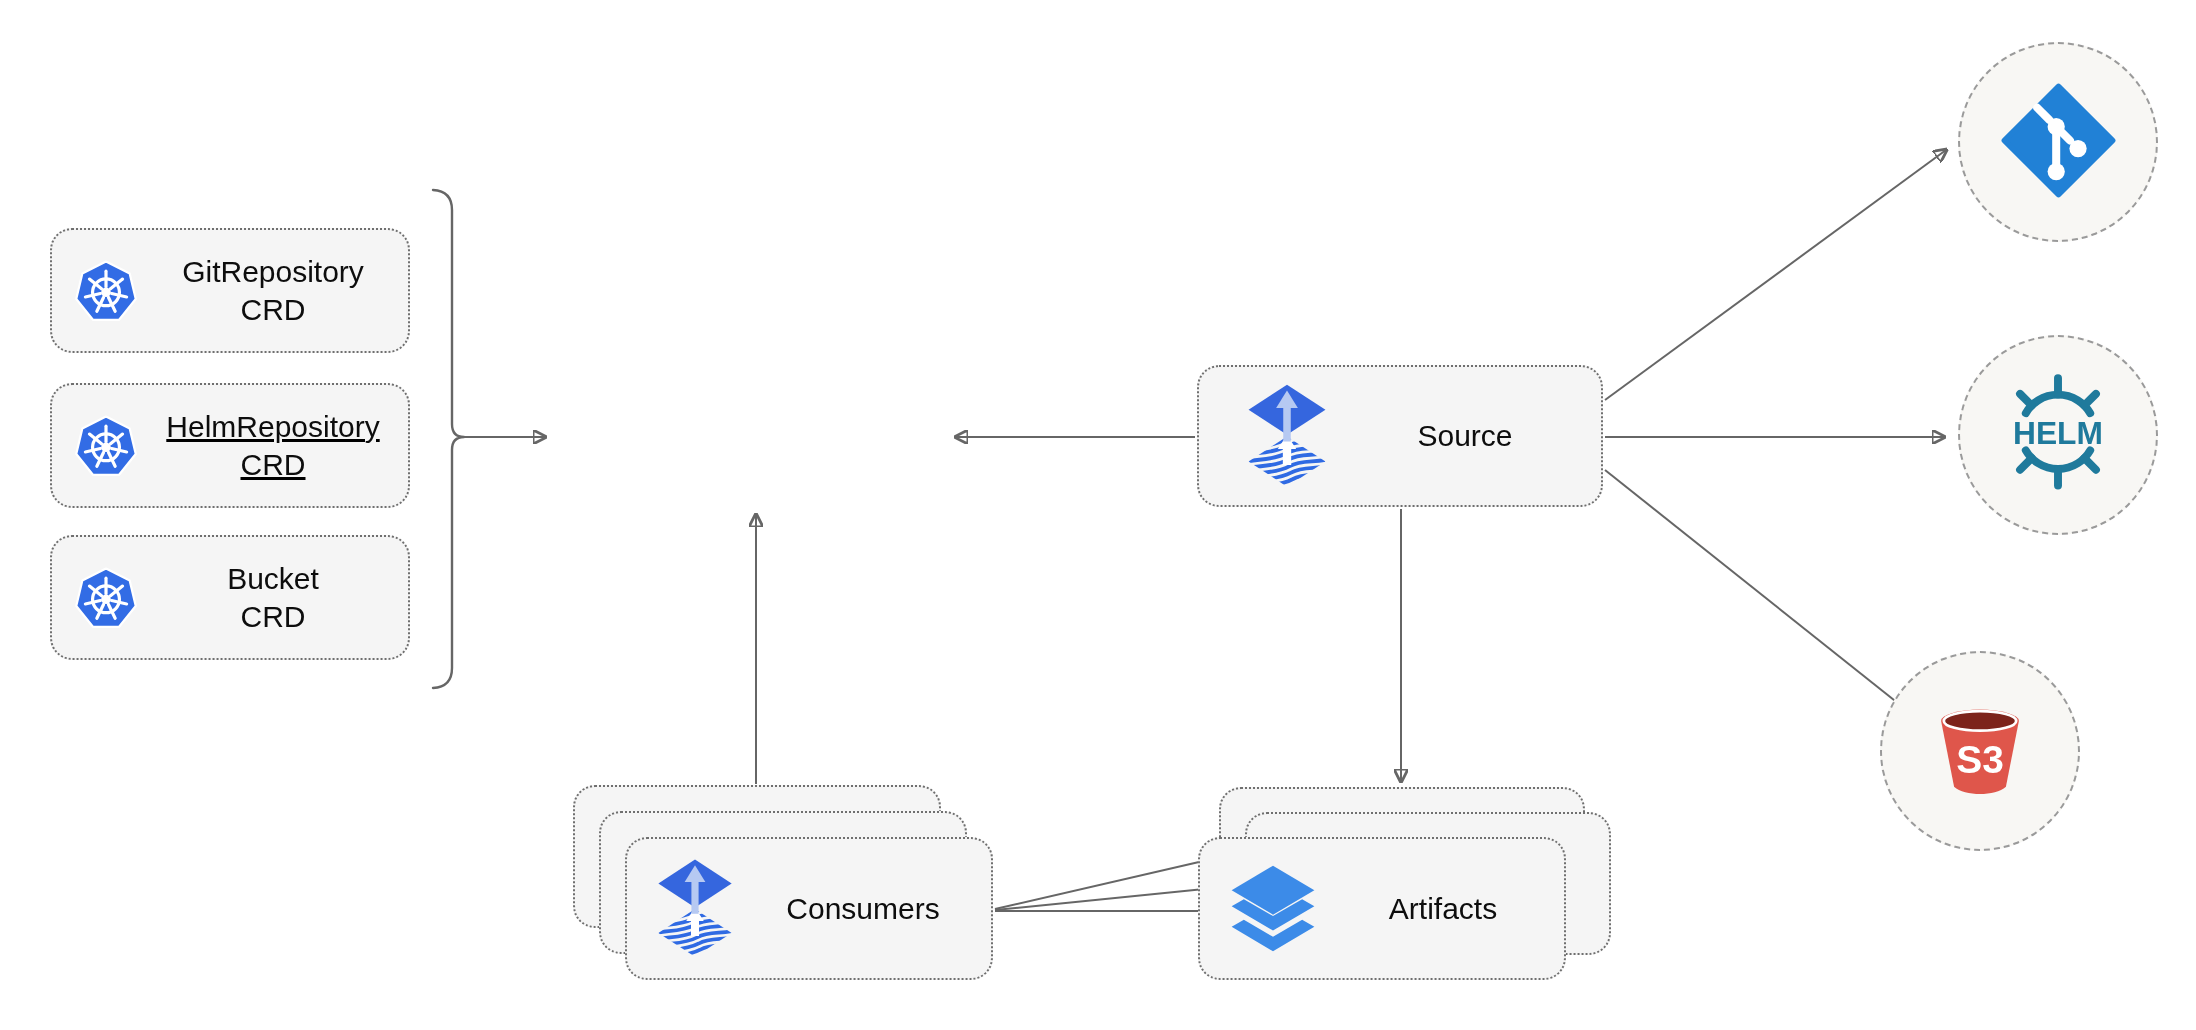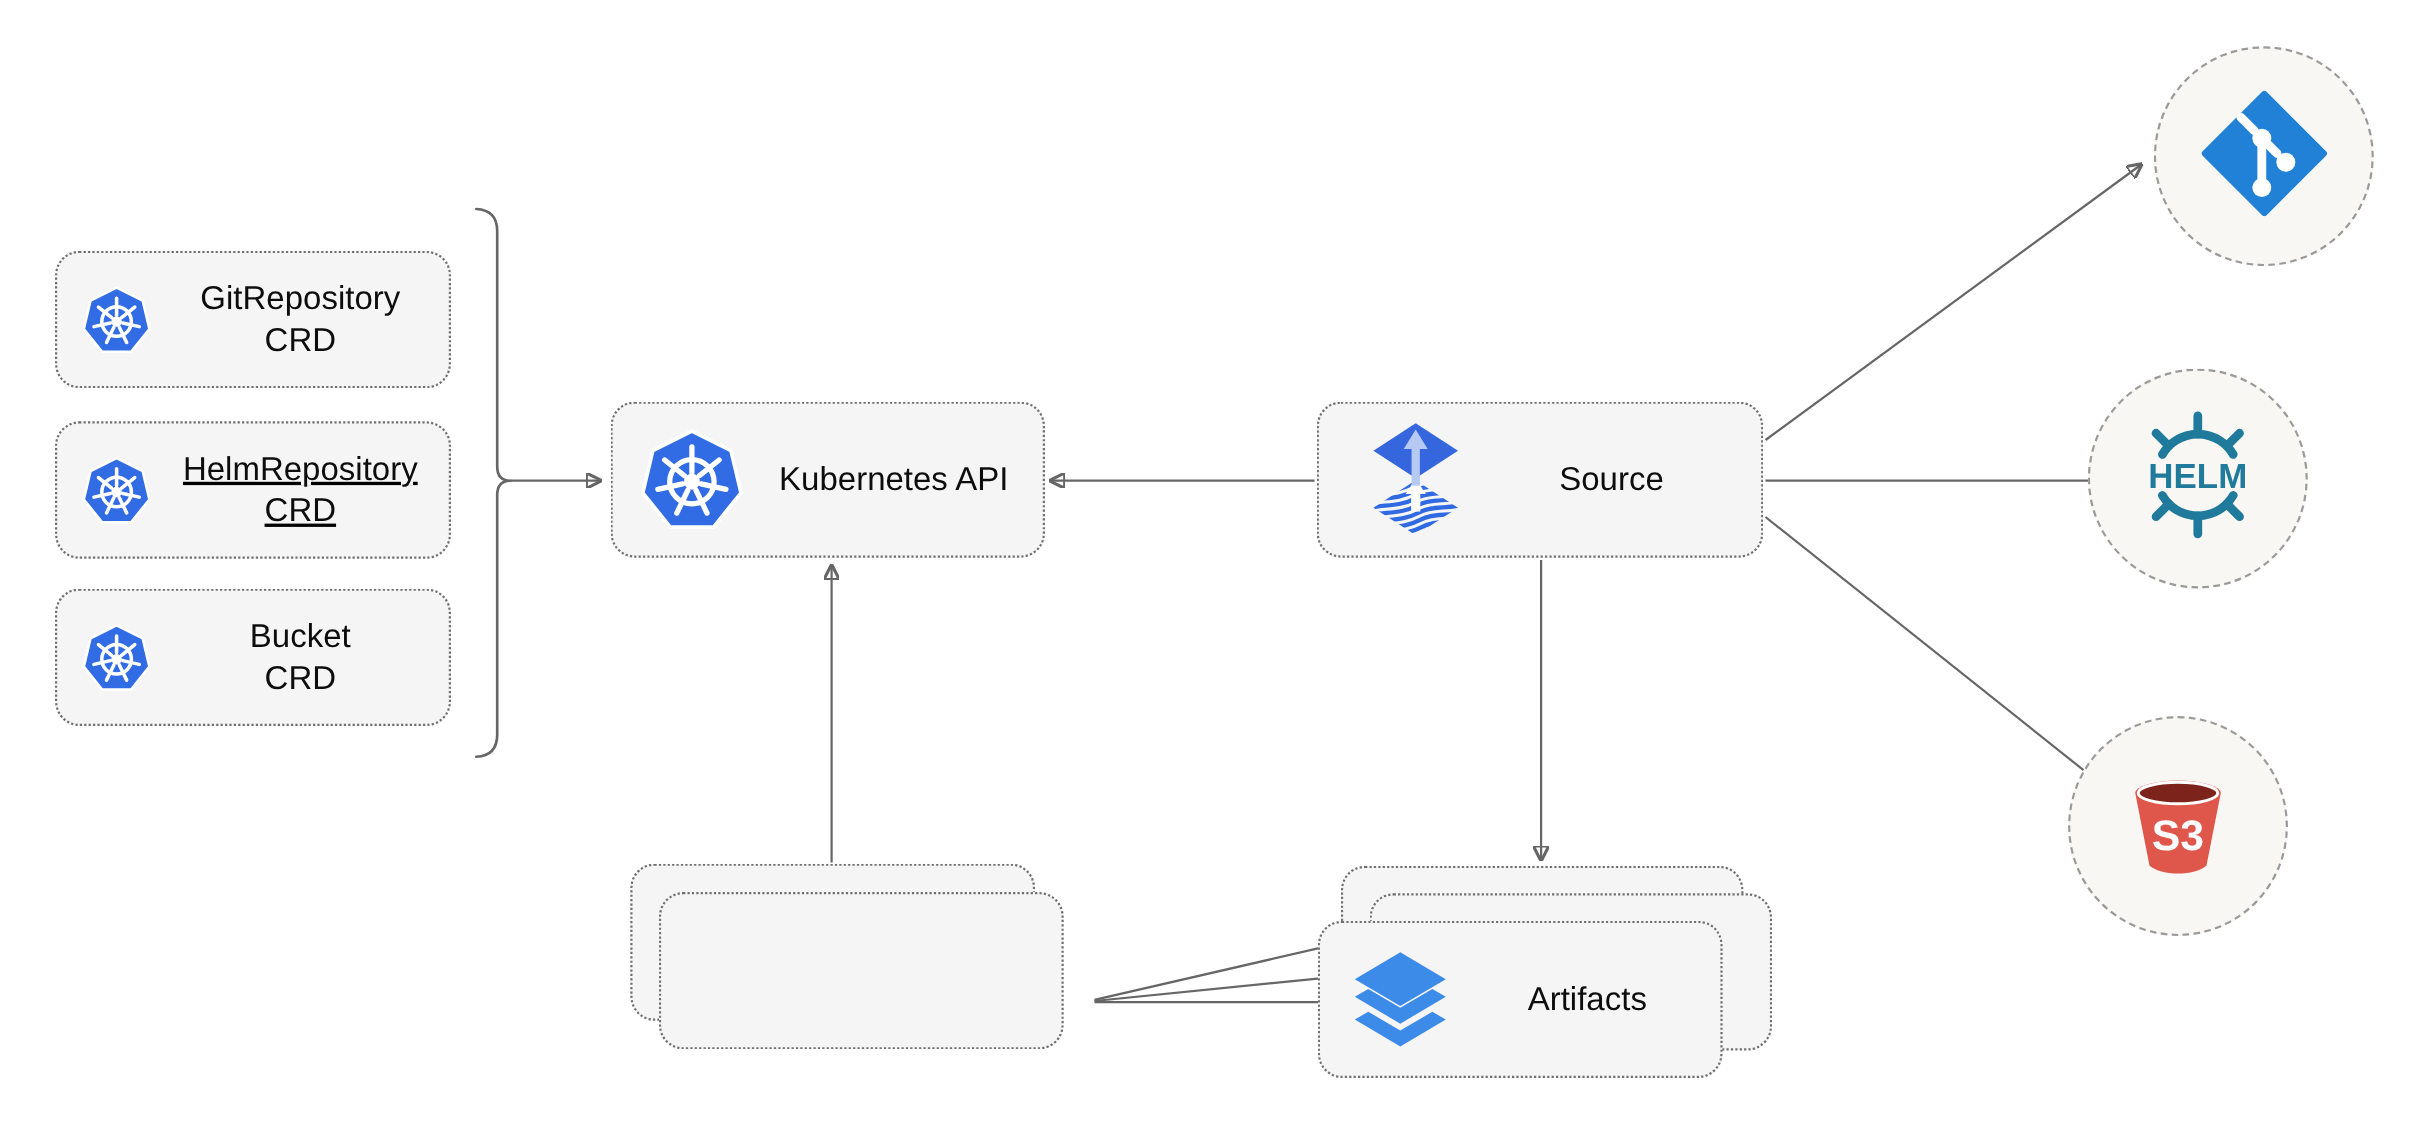--- a/index.html
+++ b/index.html
@@ -146,44 +146,44 @@
       <svg width="64" height="64">
           <use href="#sym-k8s"></use>
         </svg>
     </span>
     <div class="label">
       <span>Bucket</span>
         <span>CRD</span>
     </div>
   </div>
 
-  <div class="node" style="left:555px;top:365px;width:395px;height:142px;">
-    <span class="icon" style="margin-left:24px;">
-      <svg width="96" height="96">
-          <use href="#sym-k8s"></use>
-        </svg>
-    </span>
-    <div class="label">
-      <span>Kubernetes API</span>
-    </div>
-  </div>
 
   <div class="node" style="left:1197px;top:365px;width:406px;height:142px;">
     <span class="icon" style="margin-left:46px;">
       <svg width="84" height="107" viewBox="0 0 100 128">
           <use href="#sym-flux"></use>
         </svg>
     </span>
     <div class="label">
       <span>Source</span>
     </div>
   </div>
 
   <div class="stack-layer" style="left:573px;top:785px;width:368px;height:143px;"></div>
   <div class="stack-layer" style="left:599px;top:811px;width:368px;height:143px;"></div>
+  <div class="node" style="left:625px;top:837px;width:368px;height:143px;">
+    <span class="icon" style="margin-left:28px;">
+      <svg width="80" height="102" viewBox="0 0 100 128">
+          <use href="#sym-flux"></use>
+        </svg>
+    </span>
+    <div class="label">
+      <span>Consumers</span>
+    </div>
+  </div>
 
   <div class="stack-layer" style="left:1219px;top:787px;width:366px;height:143px;"></div>
   <div class="stack-layer" style="left:1245px;top:812px;width:366px;height:143px;"></div>
   <div class="node" style="left:1198px;top:837px;width:368px;height:143px;">
     <span class="icon" style="margin-left:24px;">
       <svg width="98" height="94" viewBox="0 0 100 100">
           <use href="#sym-layers"></use>
         </svg>
     </span>
     <div class="label">
@@ -192,21 +192,21 @@
   </div>
 
   <div class="endpoint" style="left:1958px;top:42px;">
     <span>
       <svg width="115" height="115" viewBox="0 0 100 100">
           <use href="#sym-git"></use>
         </svg>
     </span>
   </div>
 
-  <div class="endpoint" style="left:1898px;top:335px;">
+  <div class="endpoint" style="left:1958px;top:335px;">
     <span>
       <svg width="122" height="122" viewBox="0 0 100 100">
         <g style="stroke:var(--helm-teal)" stroke-width="6.5" fill="none" stroke-linecap="round">
           <path d="M23.6 33.75 A30.5 30.5 0 0 1 76.4 33.75"></path>
           <path d="M23.6 64.25 A30.5 30.5 0 0 0 76.4 64.25"></path>
           <path d="M50 18.5 L50 5"></path>
           <path d="M50 79.5 L50 93"></path>
           <path d="M28.4 27.4 L18.9 17.9"></path>
           <path d="M71.6 27.4 L81.1 17.9"></path>
           <path d="M28.4 70.6 L18.9 80.1"></path>

